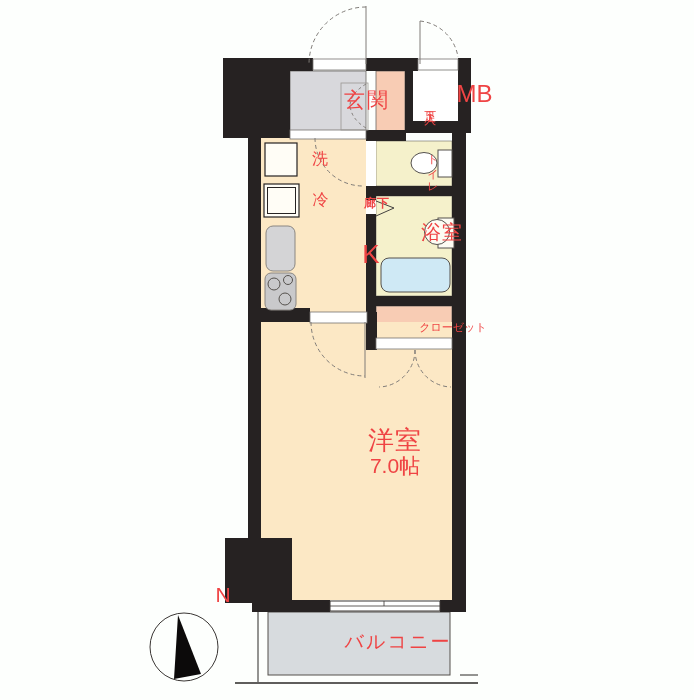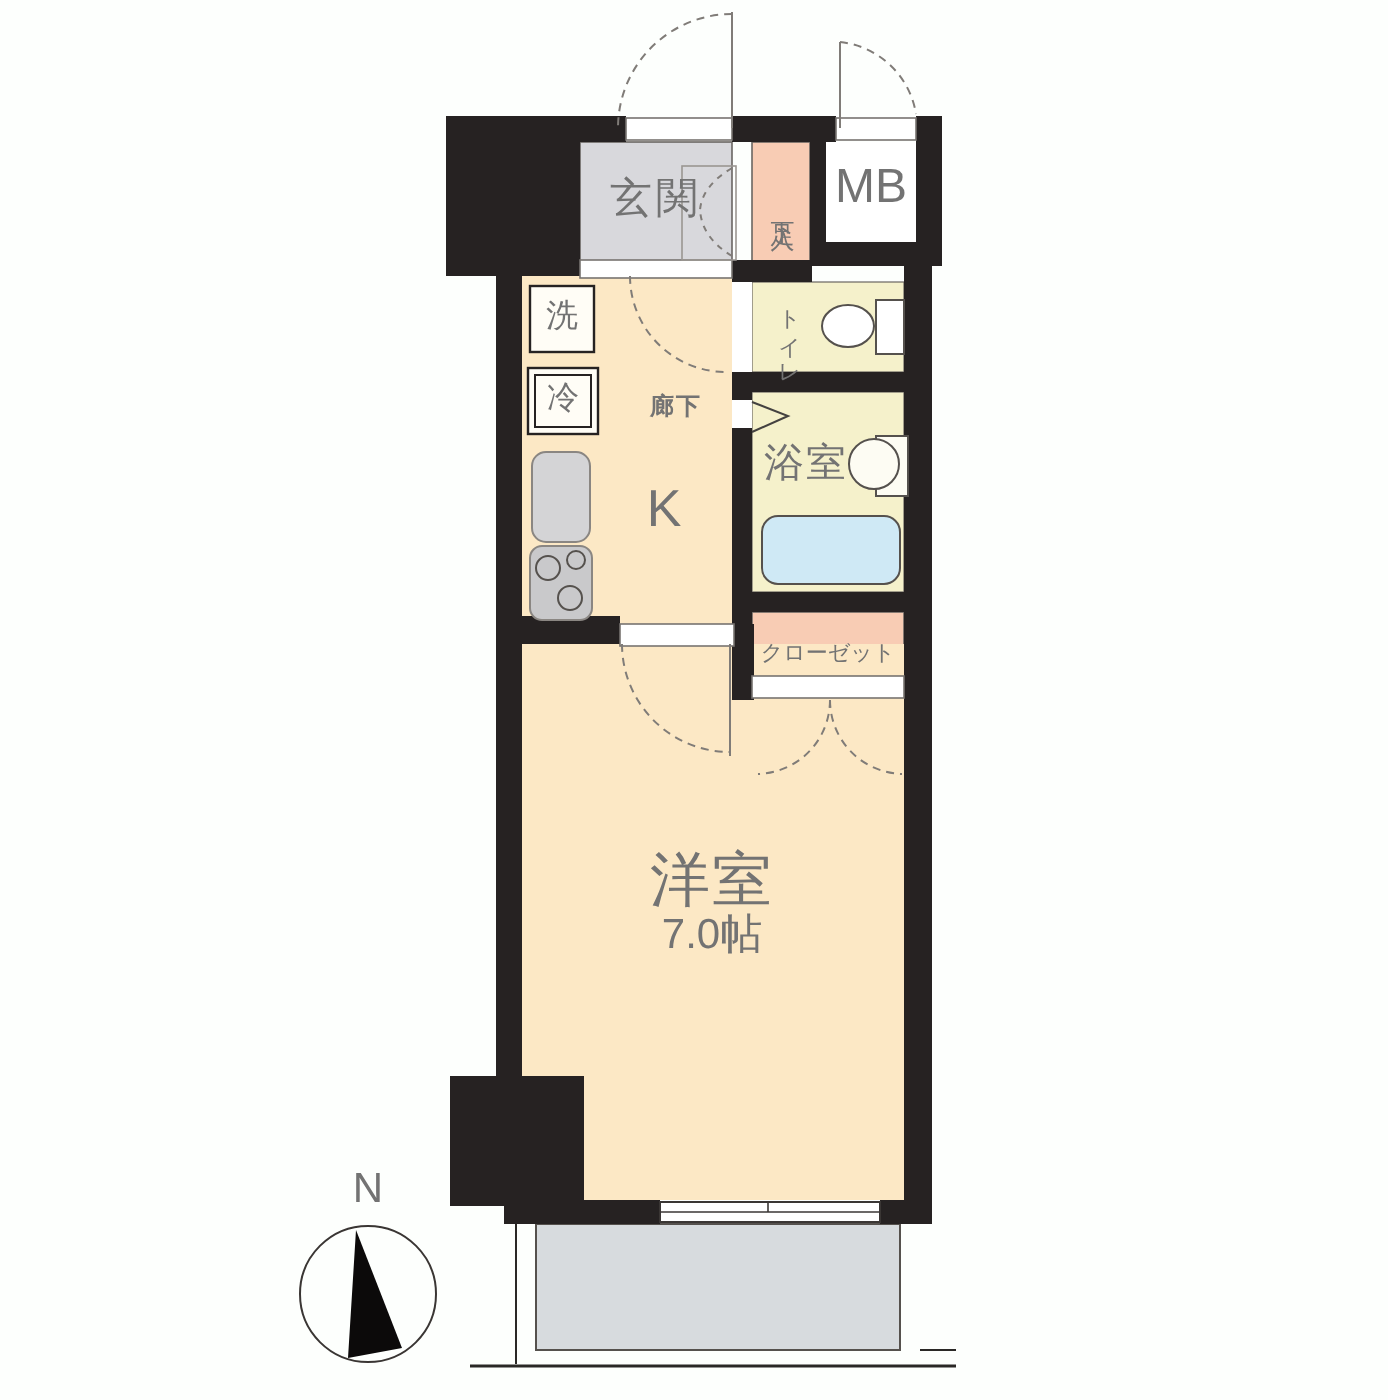--- a/index.html
+++ b/index.html
@@ -3,21 +3,21 @@
 <meta charset="utf-8">
 <style>
   html,body{margin:0;padding:0;background:#ffffff;}
   .stage{
     position:relative;width:694px;height:700px;background:#fdfffd;
     font-family:"Liberation Sans","DejaVu Sans",sans-serif;overflow:hidden;
   }
   .stage svg{position:absolute;left:0;top:0;}
   .lbl{
     position:absolute;display:flex;align-items:center;justify-content:center;
-    color:#737373;line-height:1.05;white-space:nowrap;
+    color:#ef4444;line-height:1.05;white-space:nowrap;padding-left:39px;
   }
   .vert{writing-mode:vertical-rl;text-orientation:upright;letter-spacing:1px;}
   .room-label-block{flex-direction:column;white-space:normal;text-align:center;}
 </style>
 </head>
 <body>
 
 <div class="stage">
 
 <svg width="694" height="700" viewBox="0 0 694 700">
@@ -143,20 +143,21 @@
 
 <div class="lbl" style="left:312px;top:239px;width:40px;height:32px;font-size:26px;">K</div>
 
 <div class="lbl vert" style="left:385px;top:145px;width:16px;height:44px;font-size:11px;">トイレ</div>
 
 <div class="lbl" style="left:385px;top:224px;width:36px;height:17px;font-size:20px;letter-spacing:1px;">浴室</div>
 
 <div class="lbl" style="left:376px;top:306px;width:76px;height:44px;font-size:11px;">クローゼット</div>
 
 <div class="lbl room-label-block" style="left:296px;top:424px;width:120px;height:56px;">
-  <span style="font-size:30px;letter-spacing:1px;">洋室</span>
+  <span style="font-size:26px;letter-spacing:1px;">洋室</span>
   <span style="font-size:21px;">7.0帖</span>
 </div>
 
+<div class="lbl" style="left:268px;top:612px;width:182px;height:60px;font-size:19px;letter-spacing:2px;">バルコニー</div>
 
 <div class="lbl" style="left:164px;top:582px;width:40px;height:26px;font-size:21px;">N</div>
 
 </div>
 
 </body></html>

